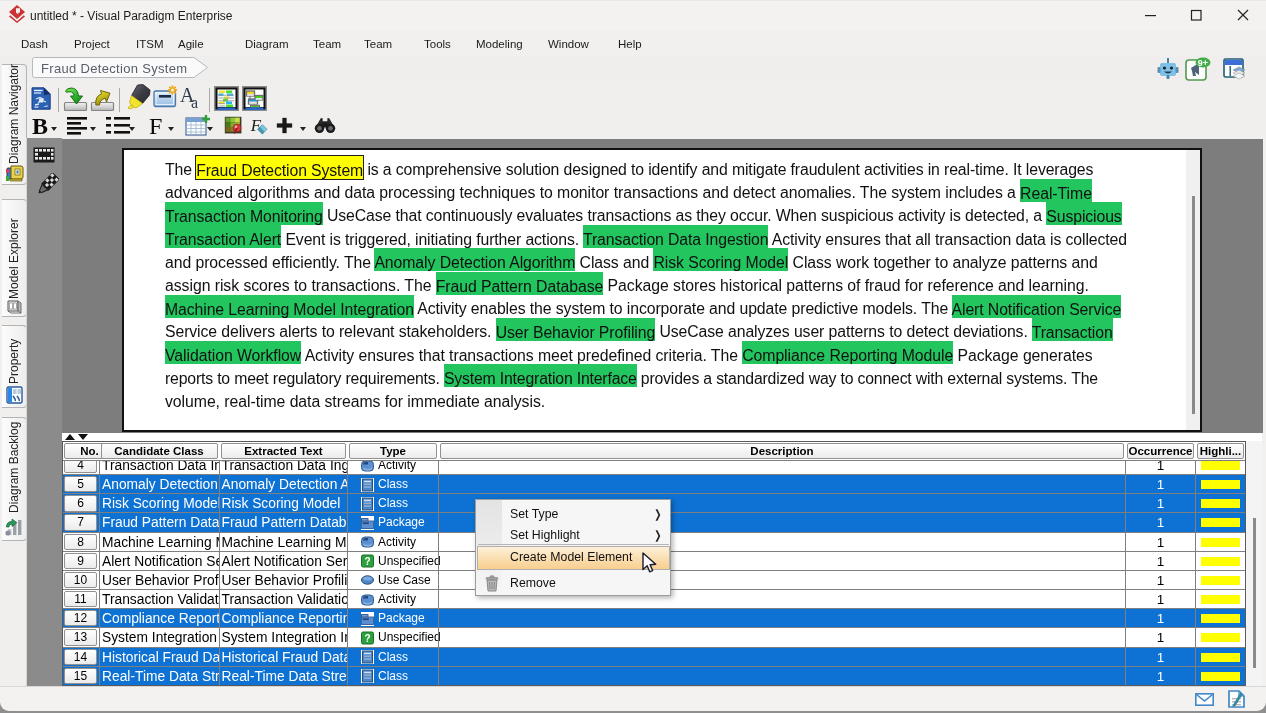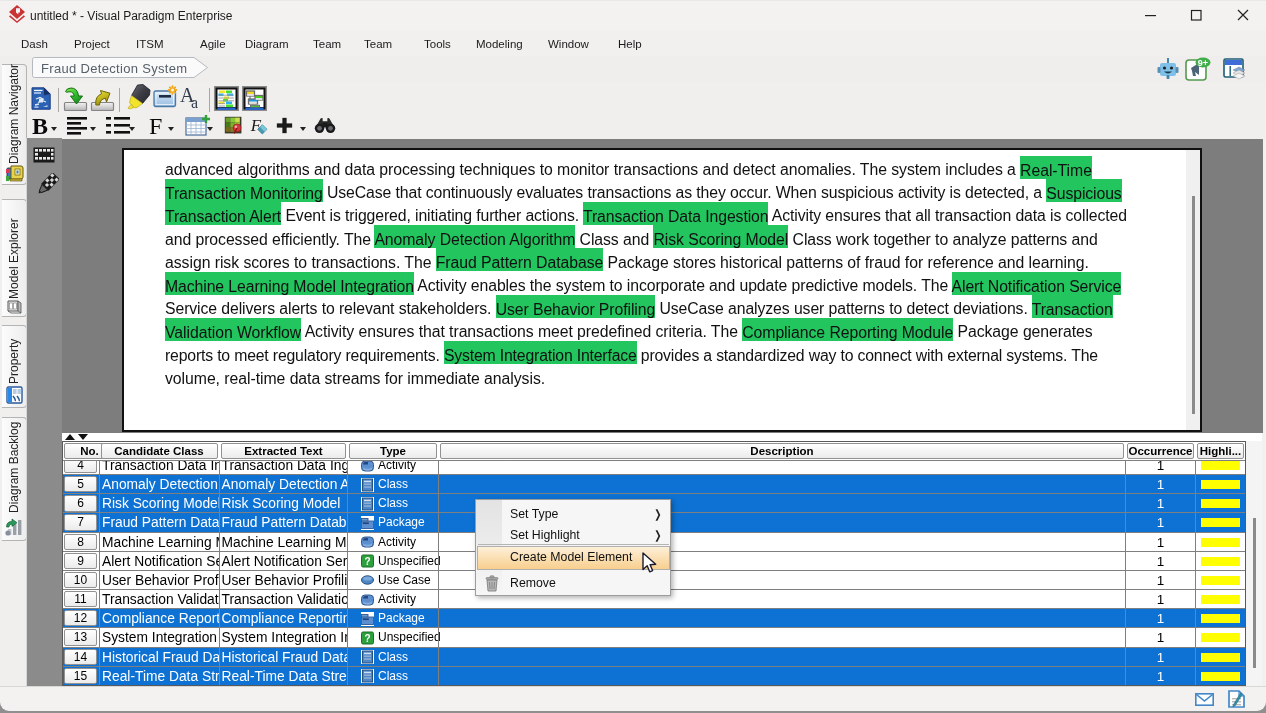--- a/index.html
+++ b/index.html
@@ -89,21 +89,21 @@
     <rect x="6.5" y="10.5" width="9.5" height="9.5" fill="none" stroke="#222" stroke-width="1.2"></rect>
   </svg>
 <svg class="abs" style="left:1231px;top:0" width="24" height="30">
     <path d="M7 10 L17 20 M17 10 L7 20" stroke="#222" stroke-width="1.2"></path>
   </svg>
 
 <div class="abs" id="menubar"></div>
 <div class="menuitem" style="left:21px">Dash</div>
 <div class="menuitem" style="left:74px">Project</div>
 <div class="menuitem" style="left:136px">ITSM</div>
-<div class="menuitem" style="left:200px">Agile</div>
+<div class="menuitem" style="left:178px">Agile</div>
 <div class="menuitem" style="left:245px">Diagram</div>
 <div class="menuitem" style="left:313px">Team</div>
 <div class="menuitem" style="left:364px">Team</div>
 <div class="menuitem" style="left:424px">Tools</div>
 <div class="menuitem" style="left:476px">Modeling</div>
 <div class="menuitem" style="left:548px">Window</div>
 <div class="menuitem" style="left:618px">Help</div>
 
 <div class="abs" id="tabbar"></div>
 <svg class="abs" style="left:32px;top:57px" width="177" height="21" viewBox="0 0 177 21">
@@ -395,20 +395,21 @@
         <rect x="9.5" y="10.5" width="3" height="3"></rect>
       </g>
       <path d="M7 15 L15 15 L12.5 21 L11 23 L9.5 21 Z" fill="#6a6a6a" stroke="#1a1a1a" stroke-width="1"></path>
       <path d="M10.5 21 L11 23 L11.5 21 Z" fill="#111"></path>
     </g>
   </svg>
 
 <div class="abs" id="canvas">
   <div id="page">
     <div id="doc">
+      <div style="letter-spacing:-0.114px">The <span class="hlb">Fraud Detection System</span> is a comprehensive solution designed to identify and mitigate fraudulent activities in real-time. It leverages</div>
       <div style="letter-spacing:-0.058px">advanced algorithms and data processing techniques to monitor transactions and detect anomalies. The system includes a <span class="hl">Real-Time</span></div>
       <div style="letter-spacing:-0.108px"><span class="hl">Transaction Monitoring</span> UseCase that continuously evaluates transactions as they occur. When suspicious activity is detected, a <span class="hl">Suspicious</span></div>
       <div style="letter-spacing:-0.106px"><span class="hl">Transaction Alert</span> Event is triggered, initiating further actions. <span class="hl">Transaction Data Ingestion</span> Activity ensures that all transaction data is collected</div>
       <div style="letter-spacing:-0.073px">and processed efficiently. The <span class="hl">Anomaly Detection Algorithm</span> Class and <span class="hl">Risk Scoring Model</span> Class work together to analyze patterns and</div>
       <div style="letter-spacing:-0.05px">assign risk scores to transactions. The <span class="hl">Fraud Pattern Database</span> Package stores historical patterns of fraud for reference and learning.</div>
       <div style="letter-spacing:-0.094px"><span class="hl">Machine Learning Model Integration</span> Activity enables the system to incorporate and update predictive models. The <span class="hl">Alert Notification Service</span></div>
       <div style="letter-spacing:-0.094px">Service delivers alerts to relevant stakeholders. <span class="hl">User Behavior Profiling</span> UseCase analyzes user patterns to detect deviations. <span class="hl">Transaction</span></div>
       <div style="letter-spacing:-0.058px"><span class="hl">Validation Workflow</span> Activity ensures that transactions meet predefined criteria. The <span class="hl">Compliance Reporting Module</span> Package generates</div>
       <div style="letter-spacing:-0.177px">reports to meet regulatory requirements. <span class="hl">System Integration Interface</span> provides a standardized way to connect with external systems. The</div>
       <div>volume, real-time data streams for immediate analysis.</div>

